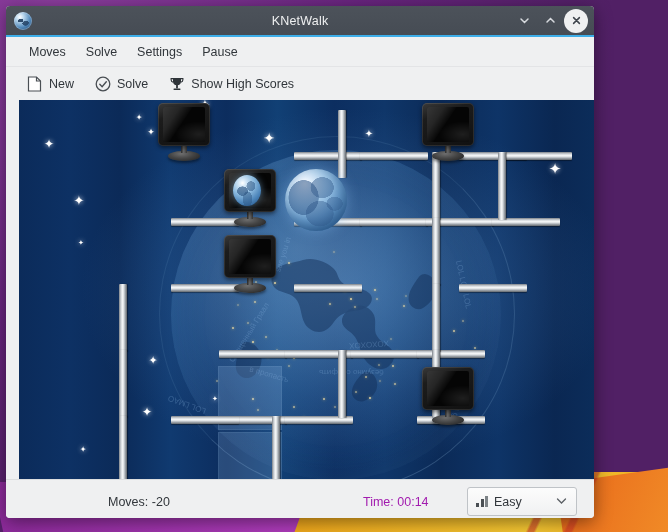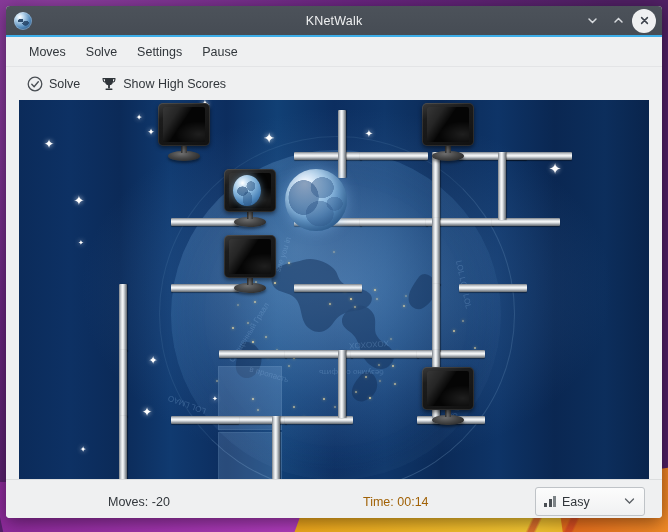--- a/index.html
+++ b/index.html
@@ -37,21 +37,21 @@
   #desktop-deco .ribbon-magenta {
     position: absolute; left: 0px; bottom: -20px; width: 330px; height: 70px;
     background: linear-gradient(90deg,#8e2b9c,#b43ec0);
     transform: skewX(12deg);
   }
 
   
   #app-window {
     position: absolute;
     left: 6px; top: 6px;
-    width: 656px; height: 512px;
+    width: 588px; height: 512px;
     border-radius: 4px;
     overflow: hidden;
     box-shadow: 0 4px 18px rgba(0,0,0,.45);
     display: flex; flex-direction: column;
     background: #eff0f1;
   }
   
   #titlebar {
     height: 31px; flex: 0 0 31px;
     background: linear-gradient(180deg,#4c525a 0%, #464c54 100%);
@@ -272,21 +272,21 @@
   
   #statusbar {
     flex: 0 0 44px; height: 44px;
     background: #eff0f1;
     display: flex; align-items: center;
     border-top: 1px solid #dcdedf;
     padding: 0 24px;
     position: relative;
   }
   #statusbar .sb-moves { position: absolute; left: 102px; font-size: 12.5px; color: #31363b; }
-  #statusbar .sb-time  { position: absolute; left: 357px; font-size: 12.5px; color: #a16207; text-align: center; }
+  #statusbar .sb-time  { position: absolute; left: 357px; font-size: 12.5px; color: #a21caf; text-align: center; }
   #difficulty-select {
     position: absolute; right: 17px;
     width: 110px; height: 29px;
     background: linear-gradient(180deg,#fcfcfc,#f0f1f2);
     border: 1px solid #bfc3c7; border-radius: 3px;
     display: flex; align-items: center; gap: 6px;
     padding: 0 8px;
     font-size: 12.5px; color: #31363b;
   }
   #difficulty-select .barchart { display: flex; align-items: flex-end; gap: 1.5px; height: 11px; }
@@ -331,20 +331,29 @@
   </div>
 
   <div id="menubar">
     <div class="mi">Moves</div>
     <div class="mi">Solve</div>
     <div class="mi">Settings</div>
     <div class="mi">Pause</div>
   </div>
 
   <div id="toolbar">
+    <div class="tb">
+      <span class="ico">
+        <svg width="15" height="16" viewBox="0 0 15 16">
+            <path d="M1.5 1h8l4 4v10h-12z" fill="#fff" stroke="#4a4f54" stroke-width="1.2"></path>
+            <path d="M9.5 1v4h4" fill="none" stroke="#4a4f54" stroke-width="1.2"></path>
+          </svg>
+      </span>
+      <span>New</span>
+    </div>
     <div class="tb">
       <span class="ico">
         <svg width="16" height="16" viewBox="0 0 16 16">
             <circle cx="8" cy="8" r="6.8" fill="none" stroke="#4a4f54" stroke-width="1.3"></circle>
             <path d="M4.8 8.3l2.3 2.4 4.2-5" fill="none" stroke="#4a4f54" stroke-width="1.4" stroke-linecap="round"></path>
           </svg>
       </span>
       <span>Solve</span>
     </div>
     <div class="tb">

